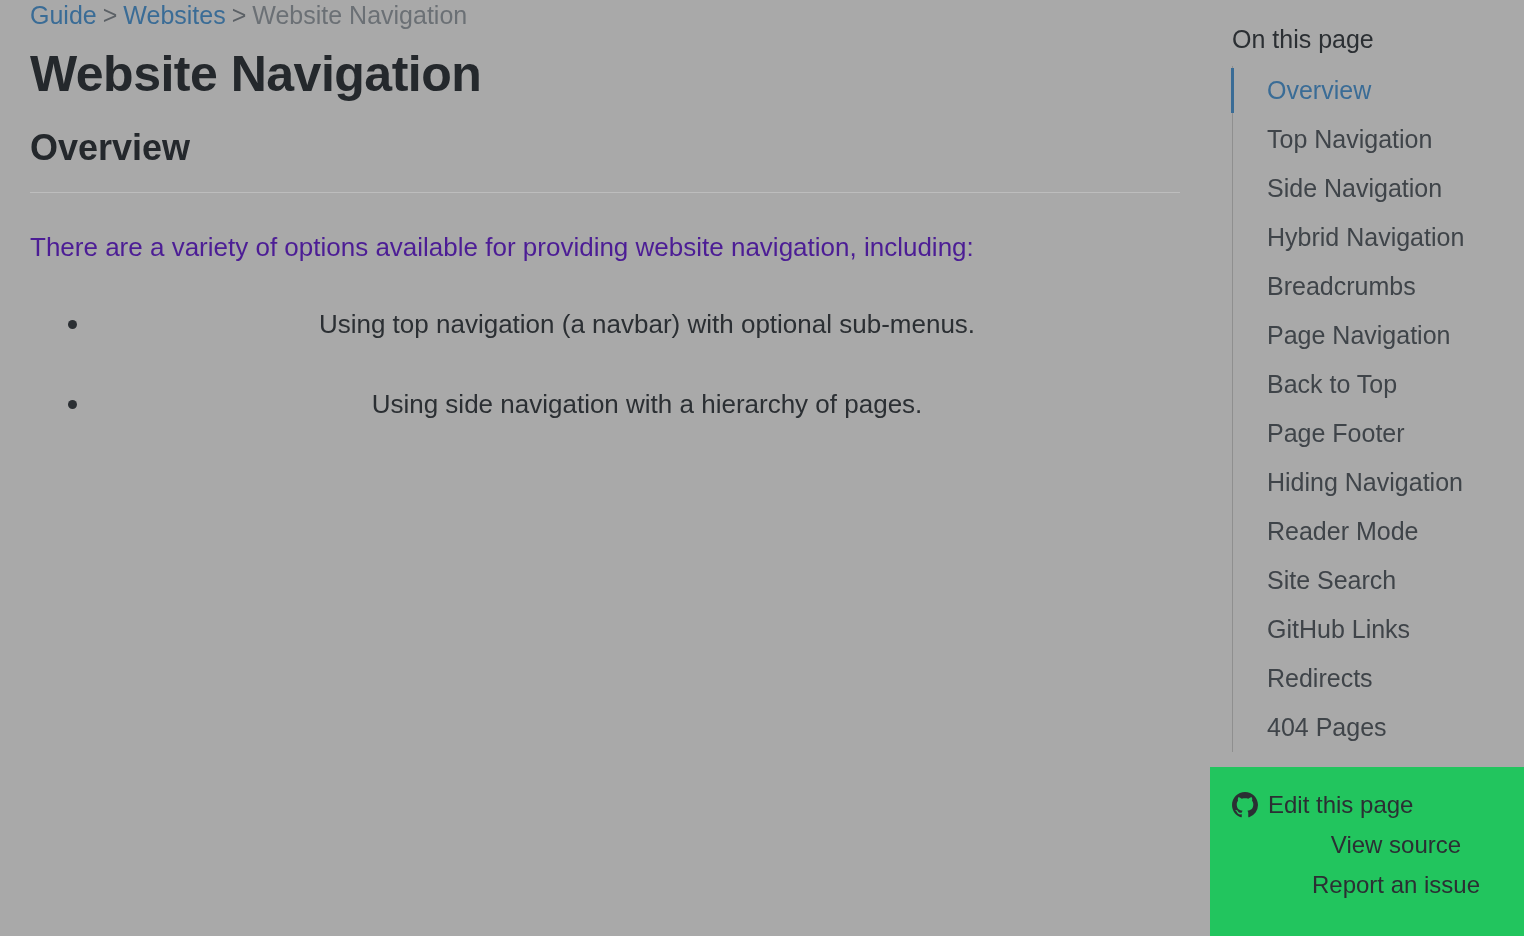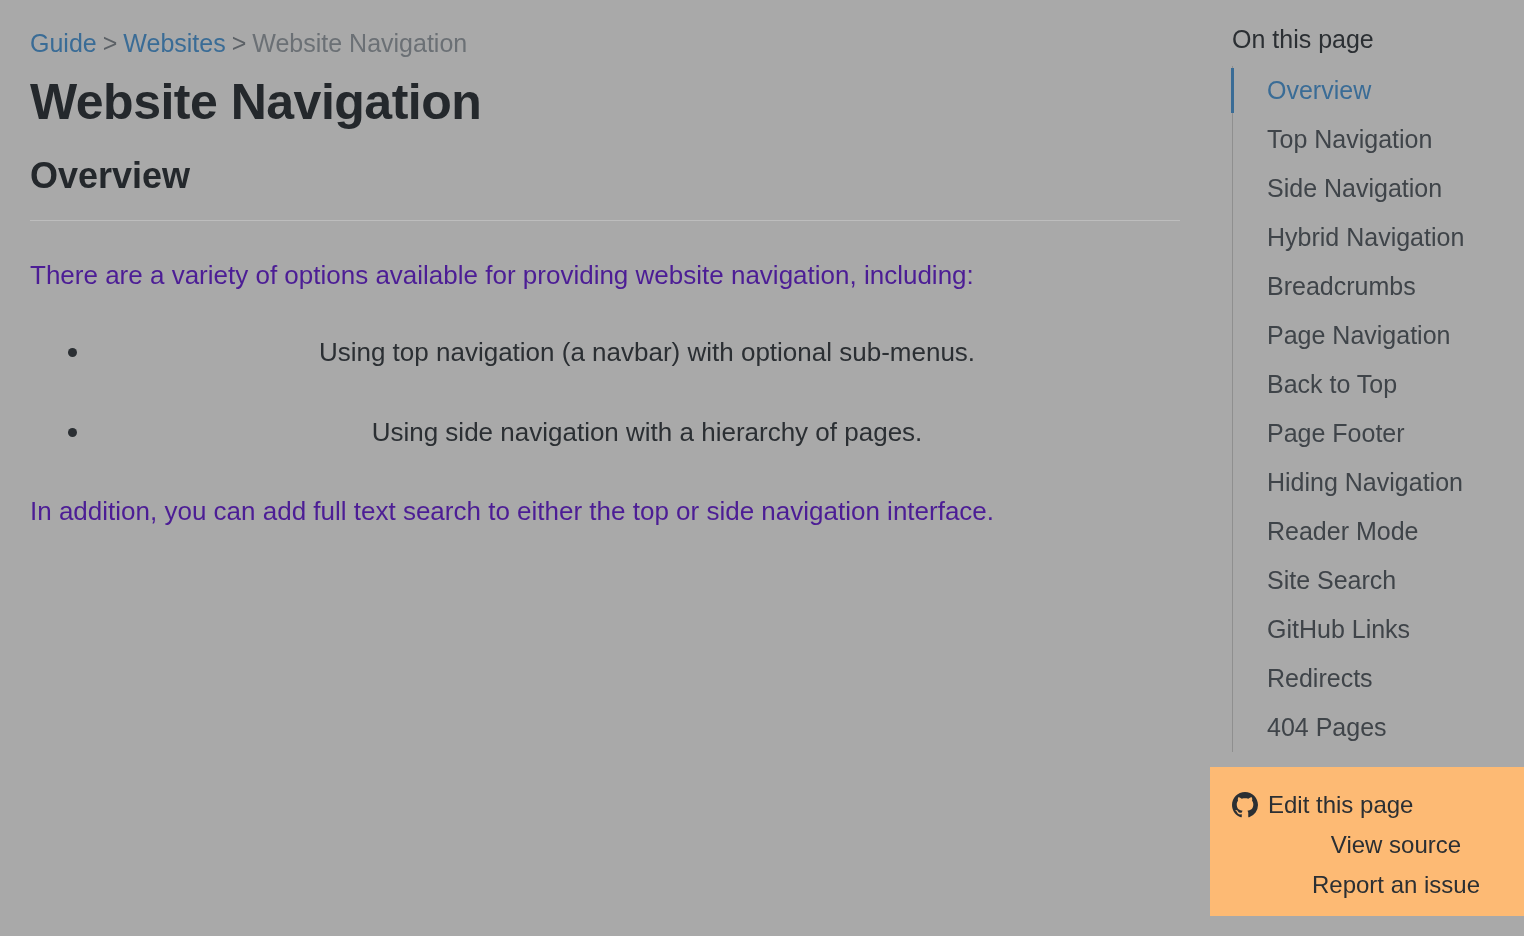--- a/index.html
+++ b/index.html
@@ -19,21 +19,21 @@
     position: relative;
     width: 1524px;
     height: 936px;
     box-sizing: border-box;
   }
 
   
   .content {
     position: absolute;
     left: 30px;
-    top: 28px;
+    top: 0;
     width: 1160px;
   }
 
   .breadcrumb {
     font-size: 25px;
     line-height: 30px;
     color: #5c6166;
     margin-bottom: 14px;
     white-space: nowrap;
   }
@@ -146,22 +146,22 @@
     width: 3px;
     background: #3a6c96;
   }
 
   
   .page-links {
     position: absolute;
     left: 1210px;
     top: 767px;
     width: 314px;
-    height: 149px;
-    background: #fdba74;
+    height: 169px;
+    background: #22c55e;
     box-sizing: border-box;
     padding: 18px 0 0 0;
   }
   .page-links .link-row {
     display: flex;
     align-items: center;
     font-size: 24px;
     line-height: 40px;
     color: #2b2f33;
     padding-left: 22px;
@@ -198,21 +198,20 @@
 
     <hr class="rule">
 
     <p class="body-text">There are a variety of options available for providing website navigation, including:</p>
 
     <ul class="bullets">
       <li>Using top navigation (a navbar) with optional sub-menus.</li>
       <li>Using side navigation with a hierarchy of pages.</li>
     </ul>
 
-    <p class="body-text">In addition, you can add full text search to either the top or side navigation interface.</p>
 
   </div>
 
   <div class="toc">
     <div class="toc-heading">On this page</div>
     <ul class="toc-list">
       <li class="active">Overview</li>
       <li>Top Navigation</li>
       <li>Side Navigation</li>
       <li>Hybrid Navigation</li>

